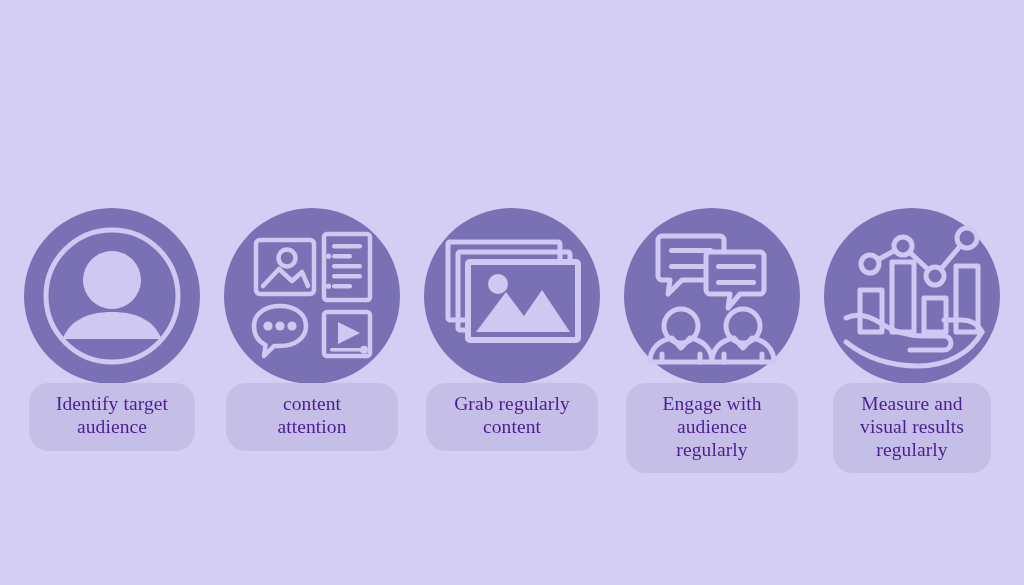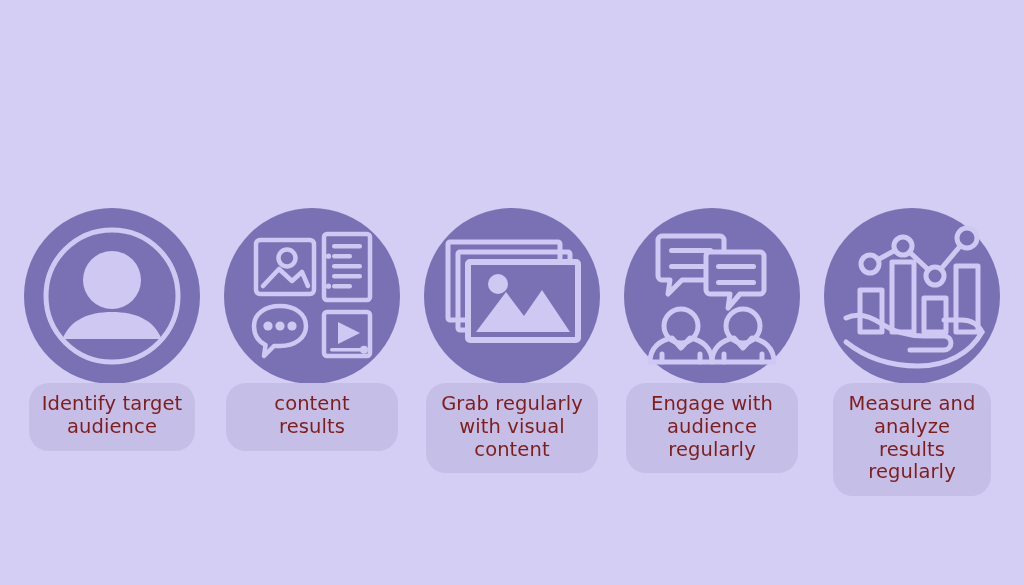--- a/index.html
+++ b/index.html
@@ -44,34 +44,35 @@
     align-items: center;
     justify-content: center;
     flex: 0 0 auto;
   }
   .icon-circle svg {
     display: block;
   }
   .label-pill {
     margin-top: -1px;
     background: #c5bee6;
-    color: #7f1d1d;
+    color: #4c1d95;
     border-radius: 20px;
     padding: 10px 12px 12px;
     text-align: center;
     font-size: 19.5px;
     line-height: 1.17;
     letter-spacing: 0.1px;
     position: relative;
     z-index: 3;
     box-sizing: border-box;
     display: flex;
     align-items: center;
     justify-content: center;
     min-height: 66px;
+    font-family: Liberation Serif, serif;
   }
   .label-pill span {
     display: block;
   }
   .pill-w1 { width: 166px; }
   .pill-w2 { width: 172px; }
   .pill-w3 { width: 172px; }
   .pill-w4 { width: 172px; justify-content: center; }
   .pill-w5 { width: 158px; }
 </style>
@@ -124,39 +125,38 @@
             <circle cx="68" cy="118" r="4.6"></circle>
           </g>
           <polygon points="114,114 136,125 114,136" fill="#cfc8f2"></polygon>
           <rect x="106" y="140" width="36" height="3.6" rx="1.8" fill="#cfc8f2"></rect>
           <circle cx="140" cy="141.8" r="4" fill="#cfc8f2"></circle>
         </svg>
       </div>
       <div class="label-pill pill-w2">
           <div>
             <span>content</span>
-            <span>results</span>
+            <span>attention</span>
           </div>
         </div>
     </div>
 
     <div class="step">
       <div class="icon-circle">
         <svg width="176" height="176" viewBox="0 0 176 176">
           <rect x="24" y="34" width="112" height="78" rx="2" fill="none" stroke="#cfc8f2" stroke-width="5"></rect>
           <rect x="34" y="44" width="112" height="78" rx="2" fill="none" stroke="#cfc8f2" stroke-width="5"></rect>
           <rect x="44" y="54" width="110" height="78" rx="2" fill="#7a71b4" stroke="#cfc8f2" stroke-width="6"></rect>
           <circle cx="74" cy="76" r="10" fill="#cfc8f2"></circle>
           <path d="M52 124 L82 84 L100 108 L118 82 L146 124 Z" fill="#cfc8f2"></path>
         </svg>
       </div>
       <div class="label-pill pill-w3">
           <div>
             <span>Grab regularly</span>
-            <span>with visual</span>
             <span>content</span>
           </div>
         </div>
     </div>
 
     <div class="step">
       <div class="icon-circle">
         <svg width="176" height="176" viewBox="0 0 176 176">
           <path d="M38 28 H96 A4 4 0 0 1 100 32 V68 A4 4 0 0 1 96 72 H58 L44 86 L46 72 H38 A4 4 0 0 1 34 68 V32 A4 4 0 0 1 38 28 Z" fill="none" stroke="#cfc8f2" stroke-width="5" stroke-linejoin="round"></path>
           <g fill="#cfc8f2">
@@ -204,20 +204,20 @@
             <circle cx="143" cy="30" r="10"></circle>
           </g>
           <path d="M22 110 C34 104 46 108 58 116 C70 124 84 128 100 128 L120 128 A7 7 0 0 1 120 142 L86 142" fill="none" stroke="#cfc8f2" stroke-width="5" stroke-linecap="round" stroke-linejoin="round"></path>
           <path d="M22 134 C42 150 66 158 94 158 C122 158 146 146 158 124" fill="none" stroke="#cfc8f2" stroke-width="5" stroke-linecap="round" stroke-linejoin="round"></path>
           <path d="M158 124 C154 116 146 112 138 112 L120 112" fill="none" stroke="#cfc8f2" stroke-width="5" stroke-linecap="round" stroke-linejoin="round"></path>
         </svg>
       </div>
       <div class="label-pill pill-w5">
           <div>
             <span>Measure and</span>
-            <span>analyze results</span>
+            <span>visual results</span>
             <span>regularly</span>
           </div>
         </div>
     </div>
 
   </div>
 </div>
 
 </body></html>

